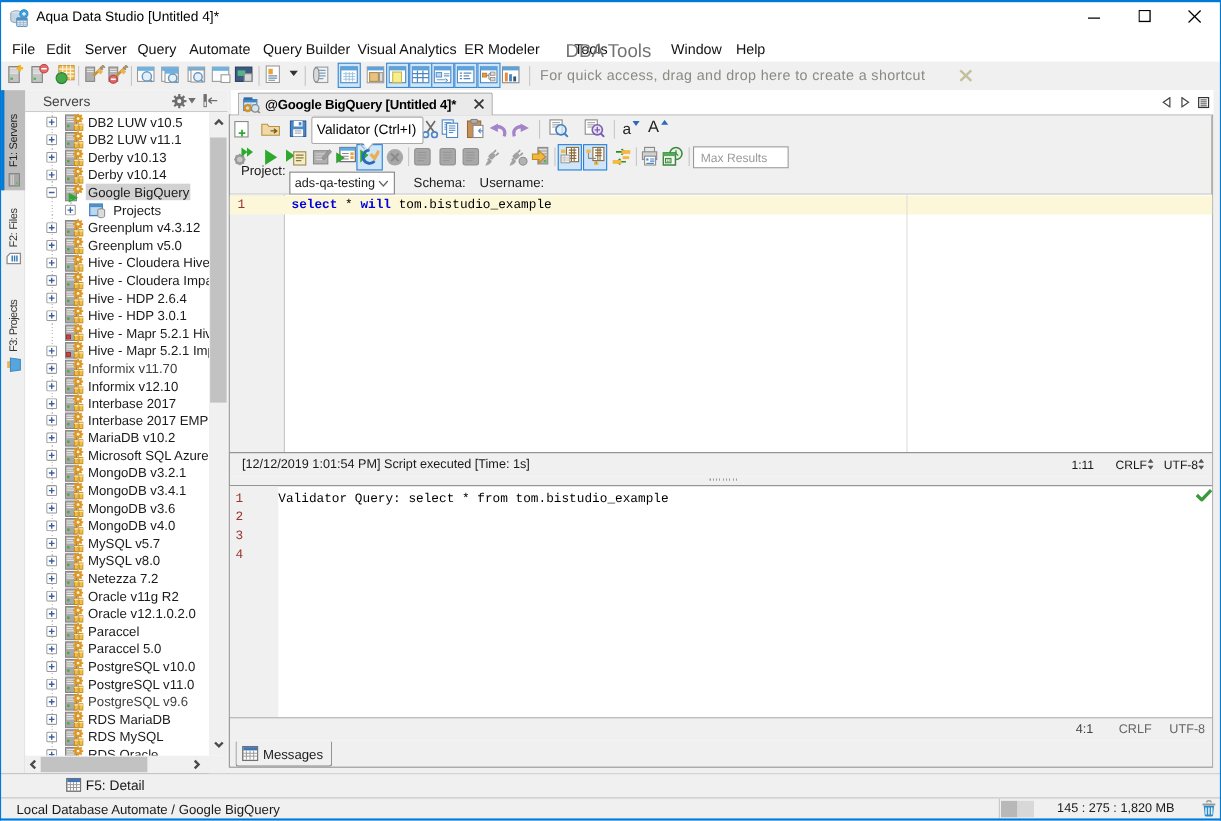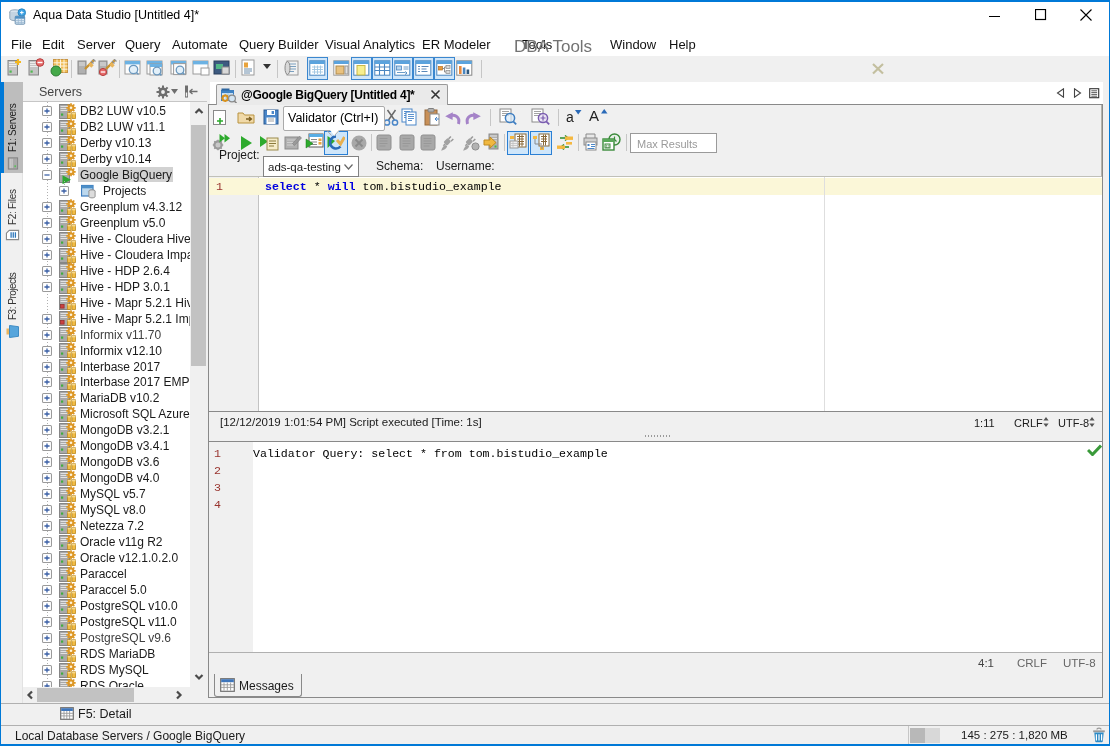--- a/index.html
+++ b/index.html
@@ -171,20 +171,21 @@
       <path d="M6.5 8.5h2v-1.5h1.5M8.5 8.5v3.5h1.5" fill="none" stroke="#777" stroke-width="0.8"></path>
     </svg>
     <svg class="ab" style="left:456px;top:60px;" width="17" height="17" viewBox="0 0 17 17">
       <rect x="0.8" y="0.8" width="15" height="14.4" fill="#fff" stroke="#888"></rect>
       <rect x="0.8" y="0.8" width="15" height="3.2" fill="#5ba3dd"></rect>
       <rect x="3" y="6" width="2.6" height="8" fill="#e8893c"></rect>
       <rect x="6.8" y="7.5" width="2.6" height="6.5" fill="#4a86c0"></rect>
       <rect x="10.6" y="9.5" width="2.6" height="4.5" fill="#30597f"></rect>
     </svg>
     <div class="sep" style="left:481px;top:60px;height:18px;background:#c6c6c6"></div>
+    <div class="ab txt" style="left:491px;top:61px;font-size:13px;color:#8a8a82;font-weight:normal;letter-spacing:0.35px;">For quick access, drag and drop here to create a shortcut</div>
     <svg class="ab" style="left:871px;top:62px;" width="14" height="13" viewBox="0 0 14 13">
       <path d="M2 2l10 9.5M12 2L2 11.5" stroke="#c3bf9f" stroke-width="2.2"></path>
     </svg>
     <div class="ab" style="left:1px;top:82px;width:22px;height:621px;background:#f0f0f0;border-right:1px solid #e2e2e2;"></div>
     <div class="ab" style="left:1px;top:82px;width:22px;height:91px;background:#bdbdbd;"></div>
     <div class="ab" style="left:1px;top:82px;width:3px;height:91px;background:#0079d7;"></div>
     <div class="ab" style="left:1px;top:82px;width:91px;height:22px;transform:rotate(-90deg) translateX(-91px);transform-origin:0 0;display:flex;align-items:center;padding-left:3px;">
 <svg width="14" height="15" viewBox="0 0 15 15">
         <rect x="1" y="3" width="12" height="10" fill="#a8a8a8" stroke="#808080"></rect>
         <path d="M2 5h10M2 7h10" stroke="#dcdcdc" stroke-width="1"></path>
@@ -1312,21 +1313,21 @@
     <div class="ab" style="left:0px;top:703px;width:1110px;height:1px;background:#b0b0b0;"></div>
     <div class="ab" style="left:1px;top:704px;width:1108px;height:21px;background:#f0f0f0;"></div>
     <svg class="ab" style="left:60px;top:707px;" width="14" height="13" viewBox="0 0 14 13">
       <rect x="0.7" y="0.7" width="12.6" height="11.6" fill="#fff" stroke="#707070" stroke-width="1.2"></rect>
 <rect x="1.2" y="1.2" width="11.6" height="2.8" fill="#3f76bb"></rect>
 <path d="M1 6.3h12M1 8.9h12M4 4v8M6.8 4v8M9.6 4v8" stroke="#9a9a9a" stroke-width="0.9"></path>
     </svg>
     <div class="ab txt" style="left:78px;top:707px;font-size:12.5px;color:#1a1a1a;font-weight:normal;">F5: Detail</div>
     <div class="ab" style="left:0px;top:725px;width:1110px;height:1px;background:#b0b0b0;"></div>
     <div class="ab" style="left:1px;top:726px;width:1108px;height:18px;background:#f0f0f0;"></div>
-    <div class="ab txt" style="left:15px;top:728.5px;font-size:12px;color:#1a1a1a;font-weight:normal;">Local Database Servers / Google BigQuery</div>
+    <div class="ab txt" style="left:15px;top:728.5px;font-size:12px;color:#1a1a1a;font-weight:normal;">Local Database Automate / Google BigQuery</div>
     <div class="ab" style="left:908px;top:726px;width:1px;height:18px;background:#c6c6c6;"></div>
     <div class="ab" style="left:910px;top:728px;width:15px;height:15px;background:#b8b8b8;"></div>
     <div class="ab" style="left:925px;top:728px;width:15px;height:15px;background:#d8d8d8;"></div>
     <div class="ab txt" style="left:961px;top:729px;font-size:11.5px;color:#1a1a1a;font-weight:normal;">145 : 275 : 1,820 MB</div>
     <svg class="ab" style="left:1091px;top:727px;" width="16" height="16" viewBox="0 0 16 16">
       <path d="M6 2.6c0-2.1 4-2.1 4 0" fill="none" stroke="#9a9a9a" stroke-width="1.3"></path>
 <path d="M2.2 4.3h11.6" stroke="#9a9a9a" stroke-width="1.9"></path>
 <path d="M3.3 5.6h9.4l-0.9 8.6c-0.06 0.6-0.45 1-1 1H5.2c-0.55 0-0.94-0.4-1-1z" fill="#2e8bc6"></path>
 <path d="M5.4 7.2v6.2M8 7.2v6.2M10.6 7.2v6.2" stroke="#fff" stroke-width="1.2"></path>
     </svg>

